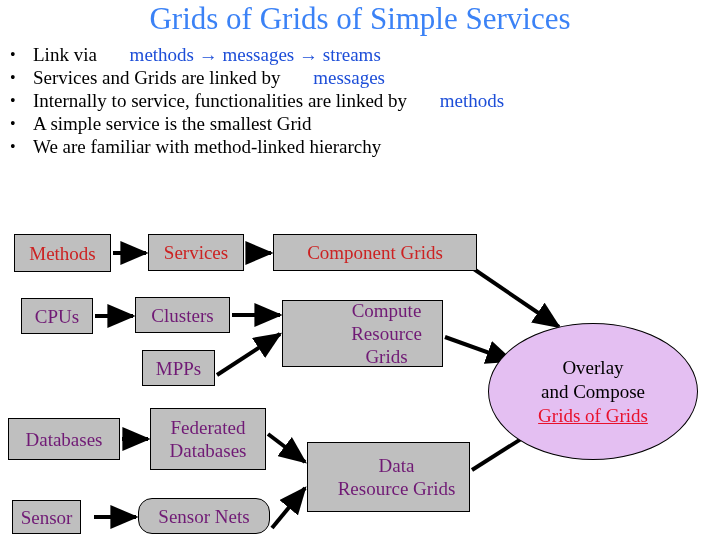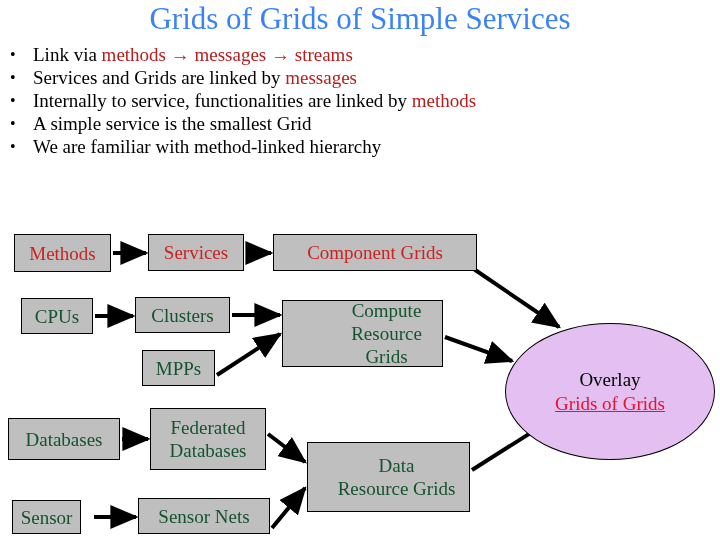--- a/index.html
+++ b/index.html
@@ -48,42 +48,42 @@
     text-align: left;
   }
   .bullet-text {
     flex: 1 1 auto;
   }
   .sub-line {
     color: #CC2222;
     font-size: 19px;
     line-height: 23px;
   }
-  .red { color: #b91c1c; }
+  .red { color: #1d4ed8; margin-left: 28px; }
   .blk { color: #000000; }
 
   #diagram {
     position: absolute;
     left: 0;
     top: 0;
     width: 720px;
     height: 540px;
   }
   .node-box {
     position: absolute;
     background: #BFBFBF;
     border: 1px solid #000000;
     box-sizing: border-box;
     display: flex;
     align-items: center;
     justify-content: center;
     text-align: center;
     font-size: 19px;
     line-height: 23px;
-    color: #14532d;
+    color: #701a75;
     white-space: pre-line;
   }
   .node-box.red-label { color: #CC2222; }
   .node-ellipse {
     position: absolute;
     background: #E4BFF2;
     border: 1px solid #000000;
     border-radius: 50%;
     box-sizing: border-box;
     display: flex;
@@ -173,23 +173,24 @@
         <div class="node-box red-label" style="left: 273px; top: 234px; width: 204px; height: 37px;">Component Grids</div>
         <div class="node-box" style="left: 21px; top: 298px; width: 72px; height: 36px;">CPUs</div>
         <div class="node-box" style="left: 135px; top: 297px; width: 95px; height: 36px;">Clusters</div>
         <div class="node-box" style="left: 142px; top: 350px; width: 73px; height: 36px;">MPPs</div>
         <div class="node-box" style="left: 282px; top: 300px; width: 161px; height: 67px; padding-left: 48px;">Compute
 Resource Grids</div>
         <div class="node-box" style="left: 8px; top: 418px; width: 112px; height: 42px;">Databases</div>
         <div class="node-box" style="left: 150px; top: 408px; width: 116px; height: 62px;">Federated
 Databases</div>
         <div class="node-box" style="left: 12px; top: 500px; width: 69px; height: 34px;">Sensor</div>
-        <div class="node-box" style="left: 138px; top: 498px; width: 132px; height: 36px;">Sensor Nets</div>
+        <div class="node-box" style="left: 138px; top: 498px; width: 132px; height: 36px; border-radius: 14px;">Sensor Nets</div>
         <div class="node-box" style="left: 307px; top: 442px; width: 163px; height: 70px; padding-left: 16px;">Data
 Resource Grids</div>
-        <div class="node-ellipse" style="left: 505px; top: 323px; width: 210px; height: 137px; text-align: center;">
+        <div class="node-ellipse" style="left: 488px; top: 323px; width: 210px; height: 137px; text-align: center;">
           <div>Overlay</div>
+          <div>and Compose</div>
           <div class="ell-red">Grids of Grids</div>
         </div>
       </div>
   </div>
 
 </div>
 
 </body></html>

